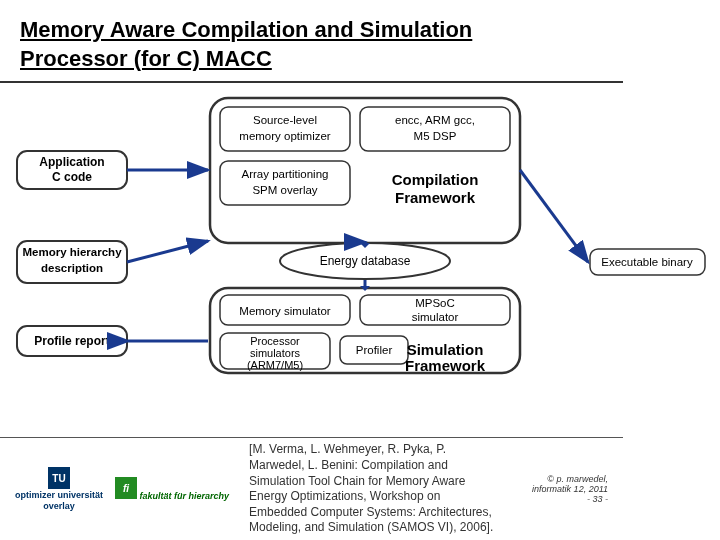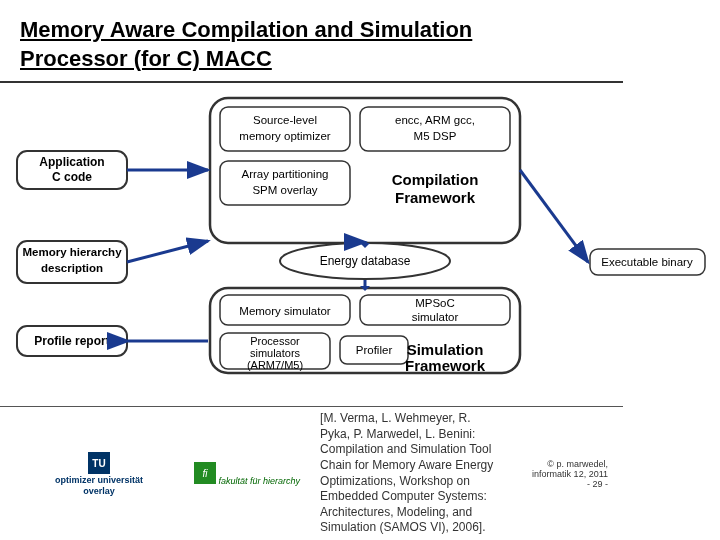--- a/index.html
+++ b/index.html
@@ -59,29 +59,27 @@
     }
 
     .footer-logo-tu {
       font-size: 9px;
       font-weight: bold;
       color: #003366;
       display: flex;
       flex-direction: column;
       align-items: center;
       gap: 1px;
-      margin-left: 40px;
     }
 
     .footer-logo-fi {
       font-size: 9px;
       color: #006600;
       font-style: italic;
-      font-weight: normal;
-      margin-left: 39px;
+      font-weight: bold;
     }
 
     
     .abs-container {
       position: relative;
       width: 700px;
       height: 290px;
       margin: 0 auto;
     }
 
@@ -218,19 +216,19 @@
           <rect width="22" height="22" fill="#228B22"></rect>
           <text x="11" y="15" text-anchor="middle" font-size="10" fill="white" font-style="italic">fi</text>
         </svg>
         <span>fakultät für</span>
         <span>hierarchy</span>
       </div>
     </div>
     <div style="flex:1;font-size:12px;line-height:1.3;">
       <span>[M. Verma, L. Wehmeyer, R. Pyka, P. Marwedel, L. Benini: Compilation and Simulation Tool Chain for Memory Aware Energy Optimizations, Workshop on Embedded Computer Systems: Architectures, Modeling, and Simulation (SAMOS VI), 2006].</span>
     </div>
-    <div style="display:flex;flex-direction:column;align-items:flex-end;min-width:90px;">
+    <div style="display:flex;flex-direction:column;align-items:flex-end;min-width:90px;font-style:italic;">
       <span>© p. marwedel,</span>
       <span>informatik 12, 2011</span>
-      <span>- 29 -</span>
+      <span>- 33 -</span>
     </div>
   </div>
 </div>
 
 </body></html>

